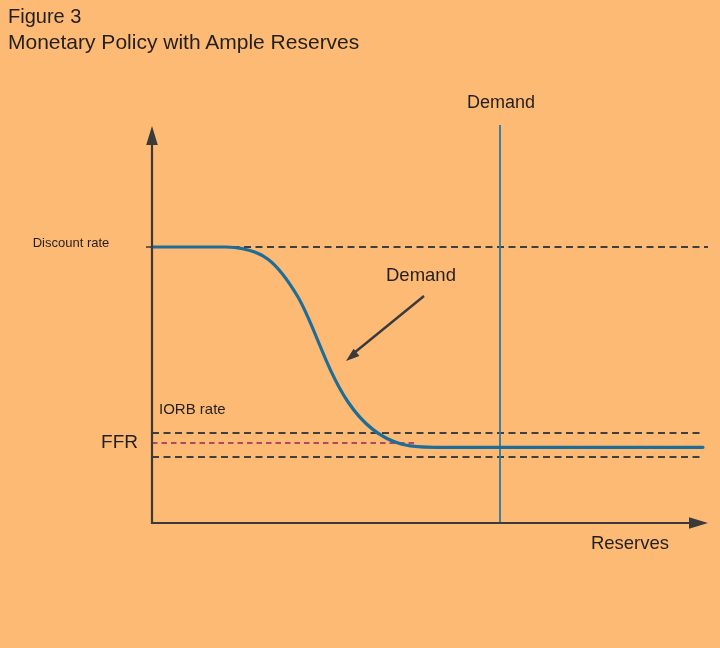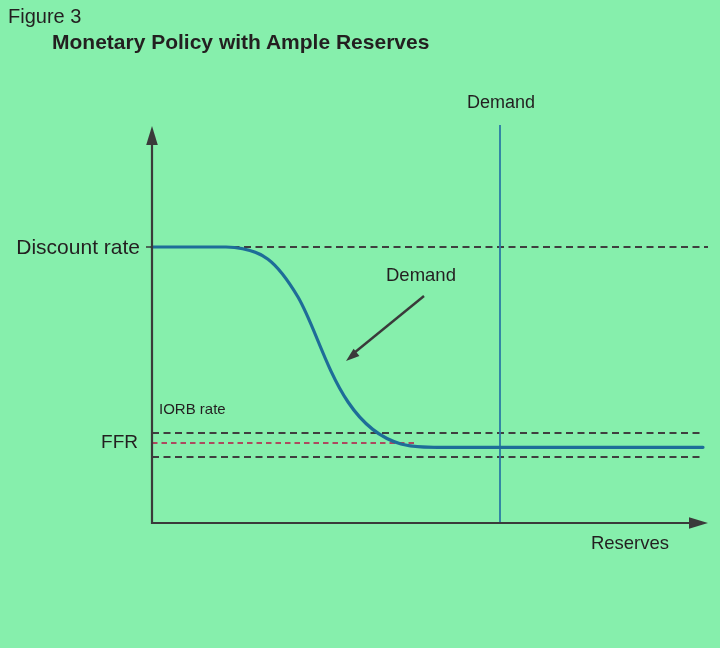--- a/index.html
+++ b/index.html
@@ -1,24 +1,24 @@
 <!DOCTYPE html>
 <html><head>
 <meta charset="utf-8">
 <style>
   html,body{margin:0;padding:0;background:#ffffff;}
   .canvas{
-    position:relative;width:720px;height:648px;background:#86efac;
+    position:relative;width:720px;height:648px;background:#fdba74;
     font-family:"Liberation Sans", sans-serif;color:#231f20;overflow:hidden;
   }
   .lbl{position:absolute;white-space:nowrap;color:#231f20;}
   .figure-label{left:8px;top:5px;font-size:20px;font-weight:400;}
-  .figure-title{left:8px;top:30px;font-size:21px;font-weight:700;margin-left:44px;}
+  .figure-title{left:8px;top:30px;font-size:21px;font-weight:400;}
   .supply-label{left:458px;top:92px;width:86px;text-align:center;font-size:18px;}
-  .discount-label{left:2px;top:235px;width:138px;text-align:right;font-size:21px;}
+  .discount-label{left:2px;top:235px;width:138px;text-align:center;font-size:13px;}
   .demand-label{left:386px;top:264px;font-size:18.5px;}
   .iorb-label{left:159px;top:400px;font-size:15px;}
   .ffr-label{left:96px;top:431px;width:42px;text-align:right;font-size:19px;}
   .onrrp-label{left:159px;top:461px;font-size:17.5px;}
   .reserves-label{left:578px;top:532px;width:104px;text-align:center;font-size:18.5px;}
   .note{
     position:absolute;left:8px;top:594px;width:692px;font-size:16px;
     line-height:1.42;color:#231f20;white-space:normal;
   }
   svg{position:absolute;left:0;top:0;}

